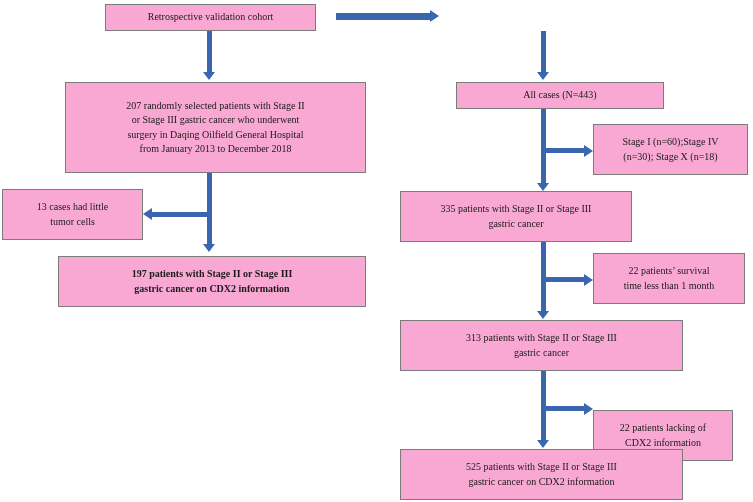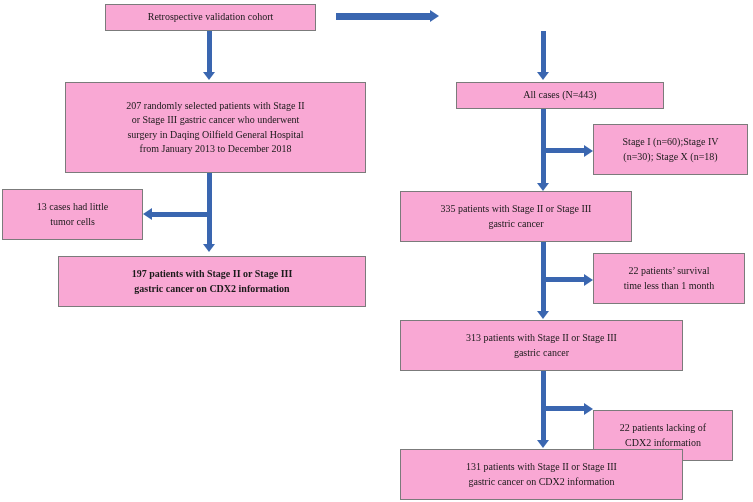--- a/index.html
+++ b/index.html
@@ -151,17 +151,17 @@
 
   <div class="hline" style="left:544px; top:406px; width:42px; height:5px;"></div>
   <div class="arrow-right" style="left:584px; top:403px;"></div>
 
   <div class="node" style="left:593px; top:382px; width:140px; height:51px;margin-top:28px;">
     <span class="txt">22 patients lacking of
 CDX2 information</span>
   </div>
 
   <div class="node" style="left:400px; top:449px; width:283px; height:51px;">
-    <span class="txt">131 patients with Stage II or Stage III
+    <span class="txt">525 patients with Stage II or Stage III
 gastric cancer on CDX2 information</span>
   </div>
 
 </div>
 
 </body></html>

